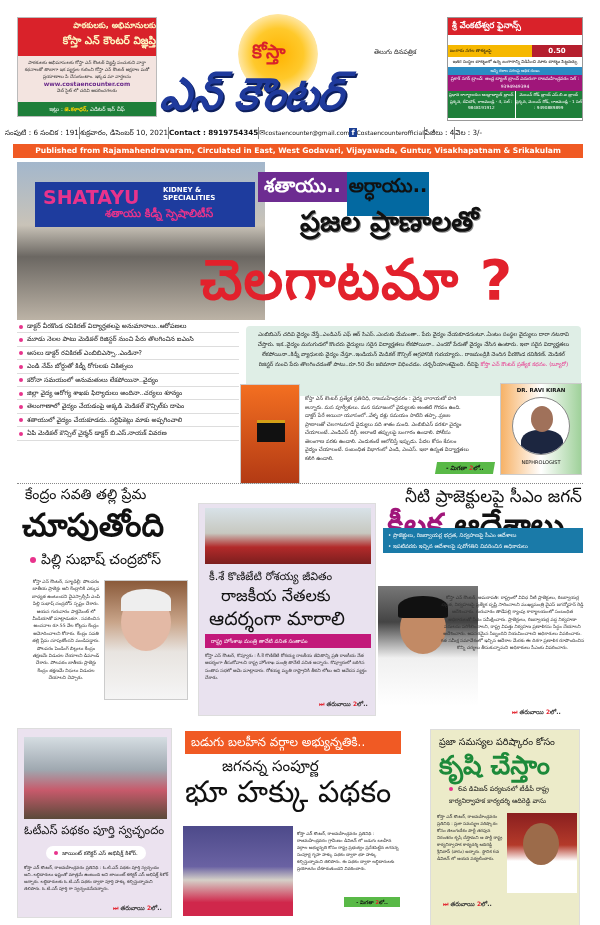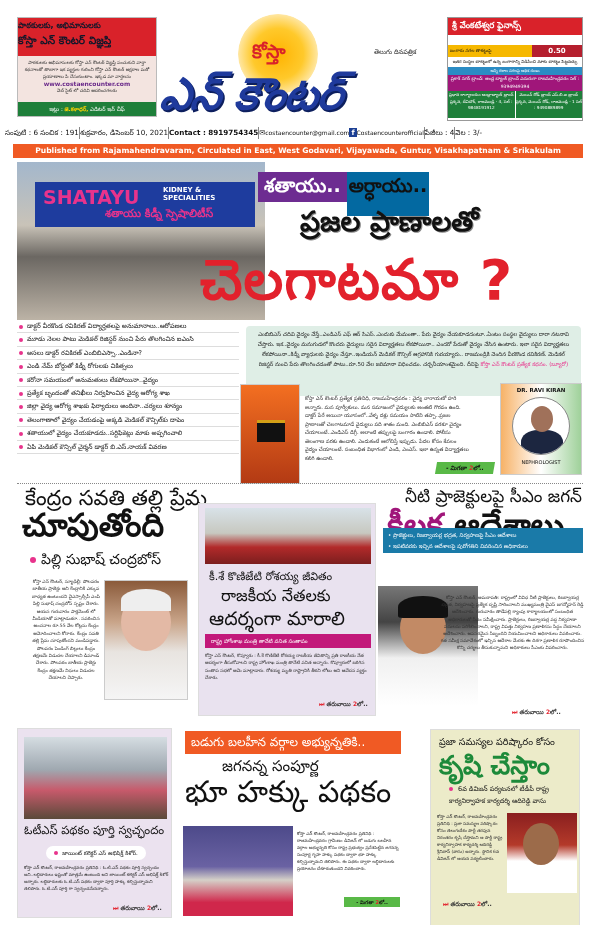--- a/index.html
+++ b/index.html
@@ -1,20 +1,20 @@
 <!DOCTYPE html>
 <html><head>
 <meta charset="utf-8">
 <style>
 *{box-sizing:border-box;margin:0;padding:0}
 body{width:600px;height:925px;background:#fff;font-family:"DejaVu Sans",sans-serif;position:relative;overflow:hidden;color:#111}
 .abs{position:absolute}
 
 .notice{left:17px;top:17px;width:140px;height:100px;border:1px solid #bbb;background:#f3e4e0}
-.notice .nt{background:#d9222a;color:#0f172a;text-align:left;height:38px;padding-top:3px}
+.notice .nt{background:#d9222a;color:#fef9c3;text-align:right;height:38px;padding-top:3px}
 .notice .nt1{font-size:8px;font-weight:bold}
 .notice .nt2{font-size:10.5px;font-weight:bold;margin-top:2px}
 .notice .nb{font-size:4.6px;text-align:center;padding:3px 4px;line-height:7px;color:#333}
 .notice .url{color:#6a2a8a;font-weight:bold;font-size:6px}
 .notice .ns{position:absolute;bottom:0;left:0;right:0;height:14px;background:#1e7f3a;color:#fff;font-size:5.5px;text-align:center;line-height:14px}
 .notice .ns b{color:#ffd400}
 .logo{left:160px;top:10px;width:290px;height:112px}
 .sun{position:absolute;left:78px;top:4px;width:80px;height:80px;border-radius:50%;background:radial-gradient(circle,#ffb300 0%,#ffc92b 45%,#ffe6a0 70%,rgba(255,255,255,0) 72%)}
 .kosta{position:absolute;left:92px;top:30px;color:#d9222a;font-size:19px;font-weight:bold}
 .encounter{position:absolute;left:0;top:58px;width:290px;color:#1f3a9c;font-size:44px;font-weight:900;font-style:italic;letter-spacing:-1px;transform:skewX(-8deg);text-shadow:2px 2px 0 #0d1f5e}
@@ -57,21 +57,21 @@
 .drbox{left:500px;top:383px;width:82px;height:92px;border:1px solid #ccc;background:linear-gradient(90deg,#f7b267,#fff 50%,#9fd19a)}
 .drbox .dn{font-size:5.5px;text-align:center;margin-top:3px;font-weight:bold}
 .drbox .circ{width:58px;height:58px;border-radius:50%;background:#fff;border:1px solid #888;margin:4px auto 0;position:relative;overflow:hidden}
 .drbox .face{position:absolute;left:18px;top:8px;width:22px;height:26px;border-radius:50%;background:#a0715a}
 .drbox .suit{position:absolute;left:8px;top:32px;width:42px;height:30px;border-radius:40% 40% 0 0;background:#1c2640}
 .drbox .dl{font-size:5px;text-align:center;margin-top:4px}
 .cont-green{left:436px;top:462px;width:58px;height:12px;background:#59b947;color:#111;font-size:6px;font-weight:bold;text-align:center;line-height:12px;transform:skewX(-10deg)}
 .cont-green b{color:#e2212c}
 .divider{left:17px;top:483px;width:566px;border-top:1px dotted #888}
 
-.bh1{left:25px;top:486px;font-size:21px;color:#111}
+.bh1{left:25px;top:486px;font-size:14px;color:#111}
 .bh2{left:22px;top:506px;font-size:32px;font-weight:bold;color:#111}
 .bby{left:30px;top:551px;font-size:14px;color:#111}
 .bby::before{content:"";display:inline-block;width:6px;height:6px;border-radius:50%;background:#e8338c;margin-right:5px;vertical-align:middle}
 .bbody{left:30px;top:578px;width:72px;font-size:4.6px;line-height:7.4px;text-align:center;color:#333}
 .bphoto{left:104px;top:580px;width:84px;height:120px;border:1px solid #ccc;background:linear-gradient(#8a5a3a,#c9a58a 35%,#e8e4e0 60%,#f5f5f5)}
 .bface{position:absolute;left:16px;top:12px;width:50px;height:58px;border-radius:50%;background:#e3b9a5}
 .bhair{position:absolute;left:16px;top:8px;width:50px;height:22px;border-radius:50% 50% 0 0;background:#eee}
 
 .rbox{left:198px;top:503px;width:178px;height:213px;background:#e9e2ef;border:1px solid #ddd}
 .rphoto{position:absolute;left:6px;top:4px;width:166px;height:56px;background:linear-gradient(#d8e2e8,#c7c8c0 45%,#b22a2a 70%,#7b1e1e)}
@@ -196,21 +196,20 @@
 </div>
 <div class="abs lhead1">ప్రజల ప్రాణాలతో</div>
 <div class="abs lhead2">చెలగాటమా ?</div>
 
 <ul class="abs bullets">
   <li>డాక్టర్ వీరకొండ రవికిరణ్ విద్యార్హతలపై అనుమానాలు..ఆరోపణలు</li>
   <li>మూడు నెలల పాటు మెడికల్ రిజిస్టర్ నుంచి పేరు తొలగించిన ఐఎంసి</li>
   <li>అసలు డాక్టర్ రవికిరణ్ ఎంబిబిఎస్సా..ఎండినా?</li>
   <li>ఎండి నేమ్ బోర్డుతో కిడ్నీ రోగులకు చికిత్సలు</li>
   <li>కరోనా సమయంలో అనుమతులు లేకపోయినా..వైద్యం</li>
-  <li>ప్రత్యేక బృందంతో తనిఖీలు నిర్వహించిన వైద్య ఆరోగ్య శాఖ</li>
   <li>జిల్లా వైద్య ఆరోగ్య శాఖకు ఫిర్యాదులు అందినా..చర్యలు శూన్యం</li>
   <li>తెలంగాణాలో వైద్యం చేయడంపై అక్కడి మెడికల్ కౌన్సిల్‌కు దాపెం</li>
   <li>శతాయులో వైద్యం చేయకూడదు..సర్టిఫికెట్లు మాకు అప్పగించాలి</li>
   <li>ఏపి మెడికల్ కౌన్సిల్ చైర్మన్ డాక్టర్ బి.ఎస్.నాయక్ వివరణ</li>
 </ul>
 
 <div class="abs intro">
   <span>ఎంబిబిఎస్ చదివి వైద్యం చేస్తే..ఎండిఎస్ ఎఫ్ ఆర్ సిఎస్..ఎందుకు మేమంతా.. పేరు వైద్యం చేయకూడదంటూ..ఏంటం సంస్థల వైద్యులు దారా నటనావి చేస్తారు. ఇక..వైద్యం మనుగుడలో కొందరు వైద్యులు సరైన విద్యార్హతలు లేకపోయినా.. ఎందరో పేరుతో వైద్యం చేసిన ఉంటారు. ఇలా సరైన విద్యార్హతలు లేకపోయినా..కిడ్నీ వ్యాధులకు వైద్యం చేస్తూ..ఇండియన్ మెడికల్ కౌన్సిల్ ఆగ్రహానికి గురయ్యారు.. రాజమండ్రికి చెందిన వీరకొండ రవికిరణ్. మెడికల్ రిజిస్టర్ నుంచి పేరు తొలగించడంతో పాటు..రూ.50 వేల జరిమానా విధించడం. చర్చనీయాంశమైంది. దీనిపై</span>
   <span class="pink">కోస్తా ఎన్ కౌంటర్ ప్రత్యేక కథనం. (బ్యూరో)</span>
 </div>

